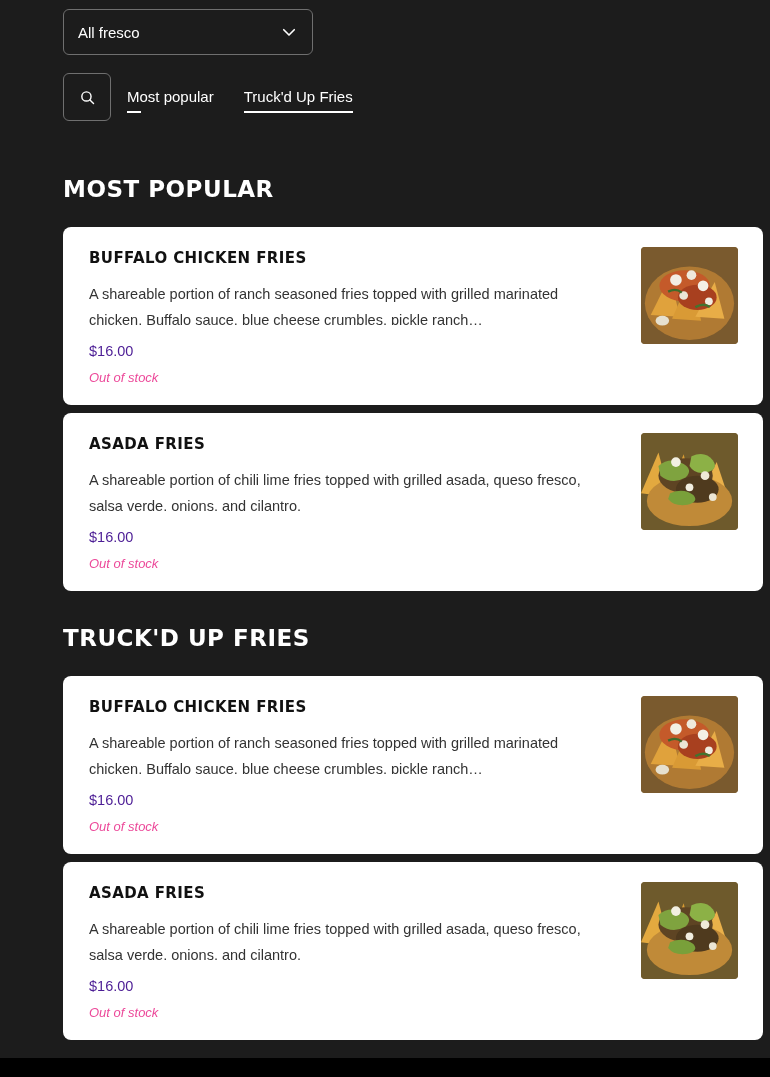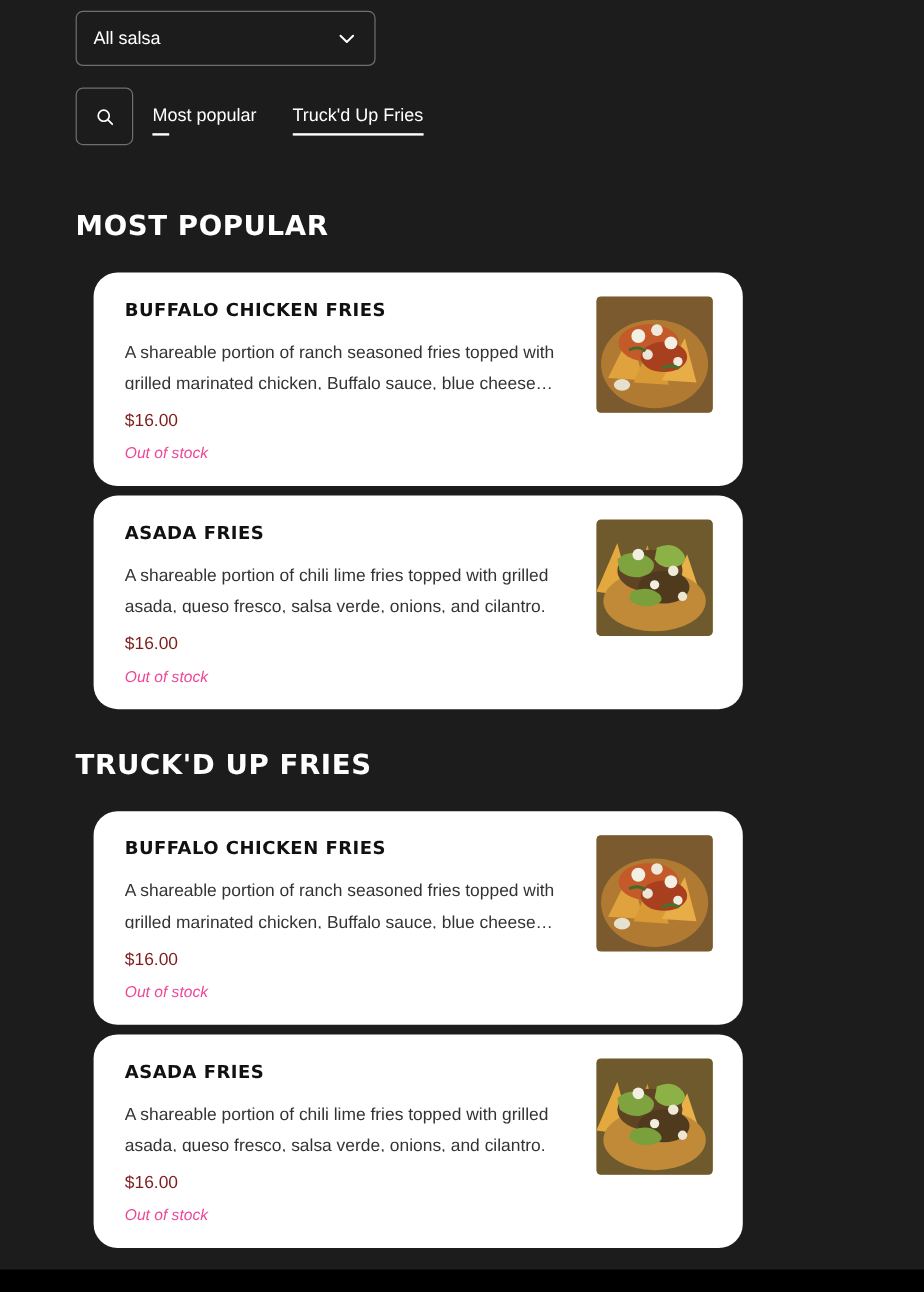--- a/index.html
+++ b/index.html
@@ -101,24 +101,24 @@
     font-weight: bold;
     font-size: 23px;
     letter-spacing: 0.5px;
     text-transform: uppercase;
   }
   #sec0-title { top: 176px; }
   #sec1-title { top: 625px; }
 
   .card {
     position: absolute;
-    left: 78px;
-    width: 541px;
+    left: 63px;
+    width: 700px;
     background: #ffffff;
-    border-radius: 20px;
+    border-radius: 8px;
     overflow: hidden;
   }
   .card-inner {
     position: relative;
     padding: 22px 26px 20px 26px;
     min-height: 130px;
   }
   .item-name {
     font-family: "DejaVu Sans", sans-serif;
     font-weight: bold;
@@ -137,21 +137,21 @@
     padding-right: 130px;
     max-height: 44px;
     overflow: hidden;
     display: -webkit-box;
     -webkit-line-clamp: 2;
     -webkit-box-orient: vertical;
     text-overflow: ellipsis;
   }
   .item-price {
     font-size: 14.5px;
-    color: #7f1d1d;
+    color: #4c1d95;
     margin-top: 18px;
   }
   .item-stock {
     font-size: 13px;
     color: #ec4899;
     margin-top: 11px;
     font-style: italic;
   }
   .item-thumb {
     position: absolute;
@@ -174,21 +174,21 @@
     background: #000000;
   }
 </style>
 </head>
 <body>
 
 <div class="page">
 
   <div class="filter-wrap">
     <div class="filter-select">
-      <span class="filter-label">All salsa</span>
+      <span class="filter-label">All fresco</span>
       <span class="chev">
         <svg viewBox="0 0 24 24" width="18" height="18" fill="none" stroke="#ffffff" stroke-width="2.2" stroke-linecap="round" stroke-linejoin="round">
             <polyline points="5,9 12,16 19,9"></polyline>
           </svg>
       </span>
     </div>
   </div>
 
   <div class="searchbtn">
     <span>

